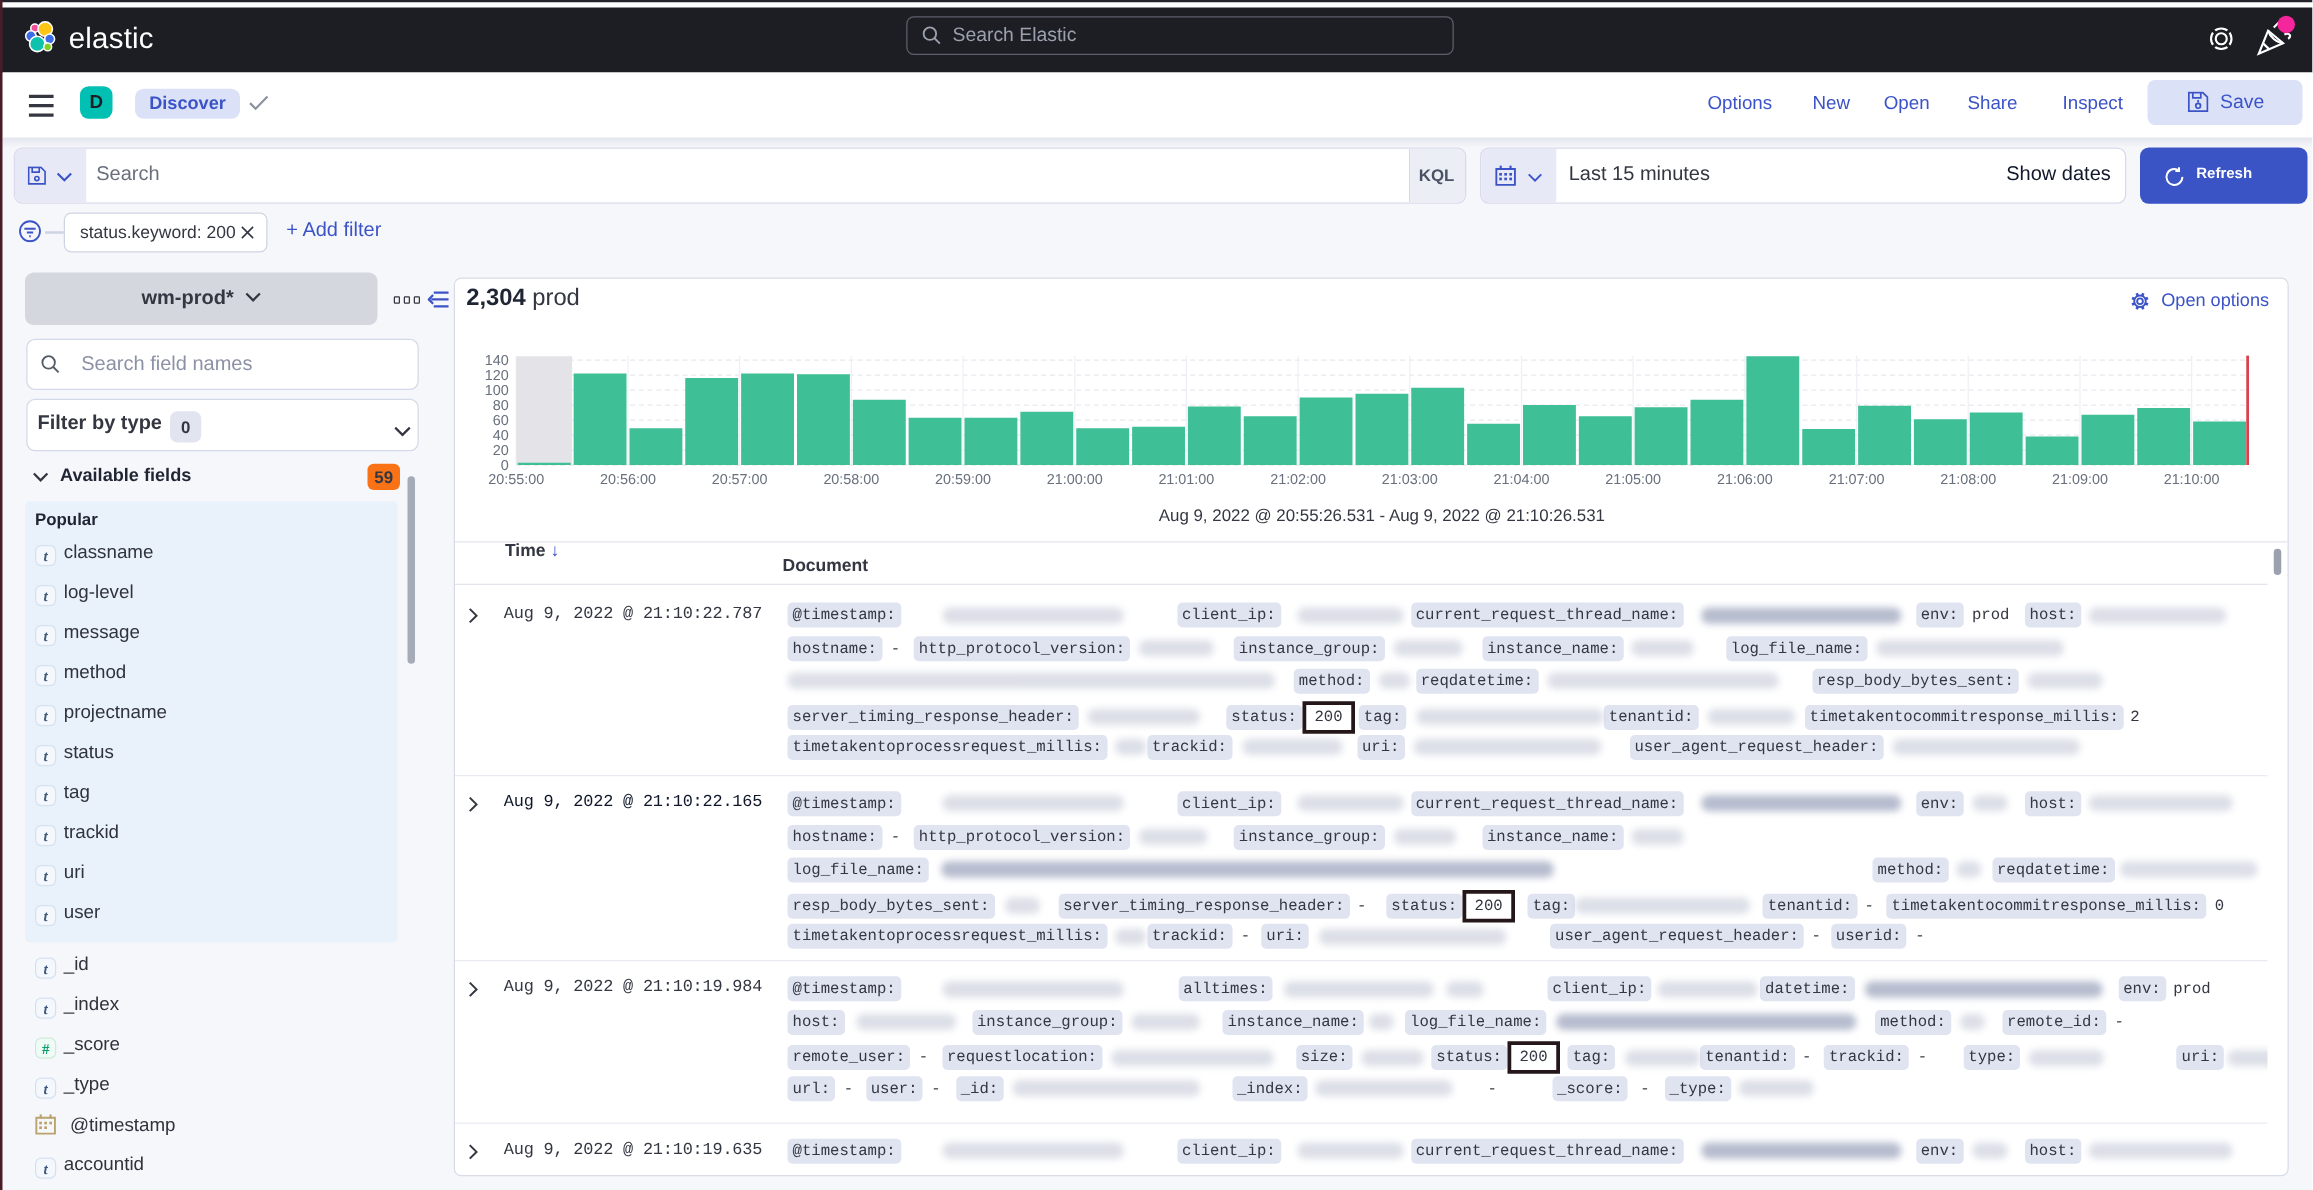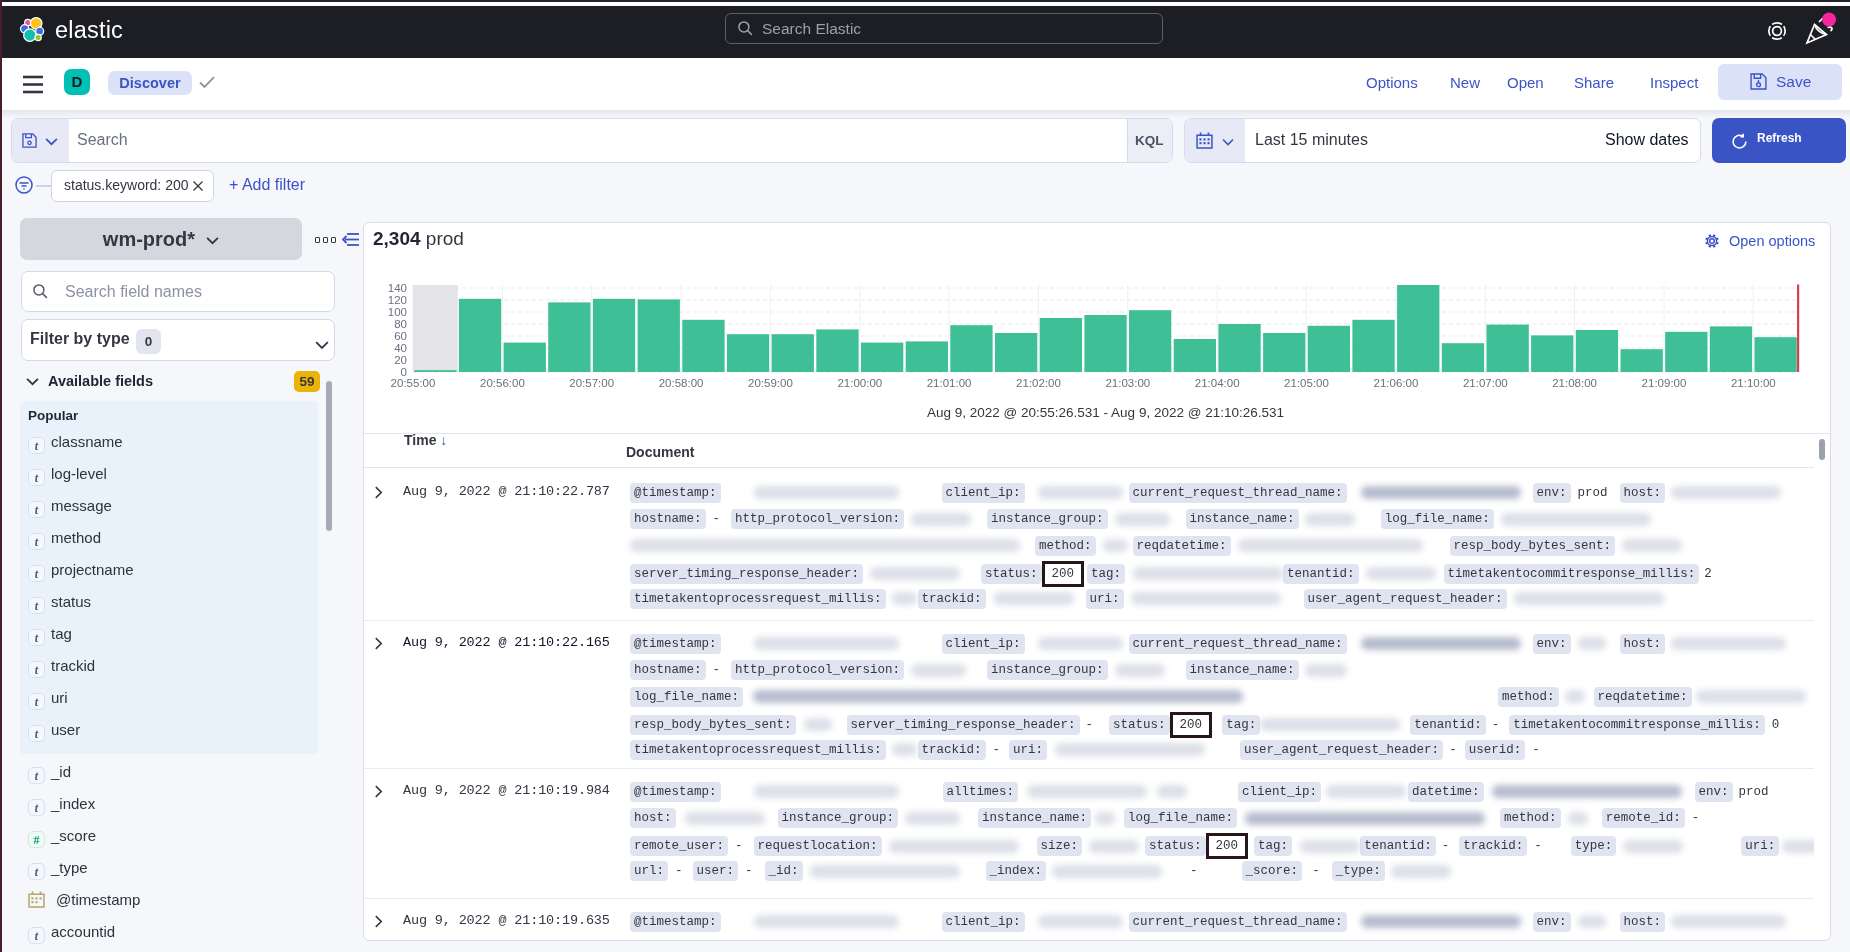--- a/index.html
+++ b/index.html
@@ -150,21 +150,21 @@
 <div class="abs" style="left:51px;top:170px;width:163px;height:32px;background:#fff;border:1px solid #cfd4e2;border-radius:6px;"></div>
 <div class="abs" style="left:64px;top:177px;font-size:14px;color:#343741;font-weight:500;">status.keyword: 200</div>
 <svg class="abs" style="left:192px;top:180px;" width="12" height="12" viewBox="0 0 12 12">
     <g stroke="#343741" stroke-width="1.3">
       <line x1="1.5" y1="1.5" x2="10.5" y2="10.5"></line>
       <line x1="10.5" y1="1.5" x2="1.5" y2="10.5"></line>
     </g>
   </svg>
 <div class="abs" style="left:229px;top:176px;font-size:16px;color:#3b53c7;">+ Add filter</div>
 <div class="abs" style="left:20px;top:218px;width:282px;height:42px;background:#d4d7dd;border-radius:7px;"></div>
-<div class="abs" style="left:20px;top:218px;width:282px;height:28px;text-align:center;line-height:42px;font-size:20px;font-weight:bold;color:#343741;border-radius:11px;">wm-prod* &nbsp;<svg width="13" height="9" viewBox="0 0 12 8" style="vertical-align:1px;">
+<div class="abs" style="left:20px;top:218px;width:282px;height:28px;text-align:center;line-height:42px;font-size:16px;font-weight:bold;color:#343741;border-radius:11px;">wm-prod* &nbsp;<svg width="13" height="9" viewBox="0 0 12 8" style="vertical-align:1px;">
       <path d="M1 1.5 L6 6.5 L11 1.5" fill="none" stroke="#343741" stroke-width="1.7"></path>
     </svg></div>
 <div class="abs" style="left:314.5px;top:237px;width:5.5px;height:5.5px;border:1.6px solid #343741;border-radius:1px;"></div>
 <div class="abs" style="left:322.5px;top:237px;width:5.5px;height:5.5px;border:1.6px solid #343741;border-radius:1px;"></div>
 <div class="abs" style="left:330.5px;top:237px;width:5.5px;height:5.5px;border:1.6px solid #343741;border-radius:1px;"></div>
 <svg class="abs" style="left:342px;top:232px;" width="17" height="15" viewBox="0 0 17 15">
 <g stroke="#3b53c7" stroke-width="1.8" fill="none">
 <line x1="5" y1="2" x2="17" y2="2"></line>
       <line x1="3" y1="7.5" x2="17" y2="7.5"></line>
       <line x1="5" y1="13" x2="17" y2="13"></line>
@@ -180,21 +180,21 @@
 <div class="abs" style="left:21px;top:319px;width:314px;height:42px;background:#fff;border:1px solid #d3d9e8;border-radius:7px;"></div>
 <div class="abs" style="left:30px;top:330px;font-size:16px;font-weight:600;color:#343741;">Filter by type</div>
 <div class="abs" style="left:136px;top:329px;width:25px;height:25px;background:#e2e4ef;border-radius:6px;text-align:center;line-height:25px;font-size:13.5px;font-weight:bold;color:#343741;">0</div>
 <svg class="abs" style="left:315px;top:340px;" width="14" height="10" viewBox="0 0 12 8">
     <path d="M1 1.5 L6 6.5 L11 1.5" fill="none" stroke="#343741" stroke-width="1.5"></path>
   </svg>
 <svg class="abs" style="left:26px;top:377px;" width="13" height="9" viewBox="0 0 12 8">
     <path d="M1 1.5 L6 6.5 L11 1.5" fill="none" stroke="#343741" stroke-width="1.7"></path>
   </svg>
 <div class="abs" style="left:48px;top:373px;font-size:14.5px;font-weight:bold;color:#1f2533;">Available fields</div>
-<div class="abs" style="left:294px;top:371px;width:26px;height:21px;background:#eab308;border-radius:5px;text-align:center;line-height:21px;font-size:13.5px;font-weight:bold;color:#343741;">59</div>
+<div class="abs" style="left:294px;top:371px;width:26px;height:21px;background:#f97316;border-radius:5px;text-align:center;line-height:21px;font-size:13.5px;font-weight:bold;color:#343741;">59</div>
 <div class="abs" style="left:325.5px;top:381px;width:6px;height:150px;background:#a6abb8;border-radius:3px;"></div>
 <div class="abs" style="left:20px;top:401px;width:298px;height:353px;background:#e9f2fb;border-radius:4px;"></div>
 <div class="abs" style="left:28px;top:408px;font-size:13.5px;font-weight:bold;color:#1f2533;">Popular</div>
 <div class="fitem" style="top:433px;"><span class="fbadge">t</span>classname</div>
 <div class="fitem" style="top:465px;"><span class="fbadge">t</span>log-level</div>
 <div class="fitem" style="top:497px;"><span class="fbadge">t</span>message</div>
 <div class="fitem" style="top:529px;"><span class="fbadge">t</span>method</div>
 <div class="fitem" style="top:561px;"><span class="fbadge">t</span>projectname</div>
 <div class="fitem" style="top:593px;"><span class="fbadge">t</span>status</div>
 <div class="fitem" style="top:625px;"><span class="fbadge">t</span>tag</div>

